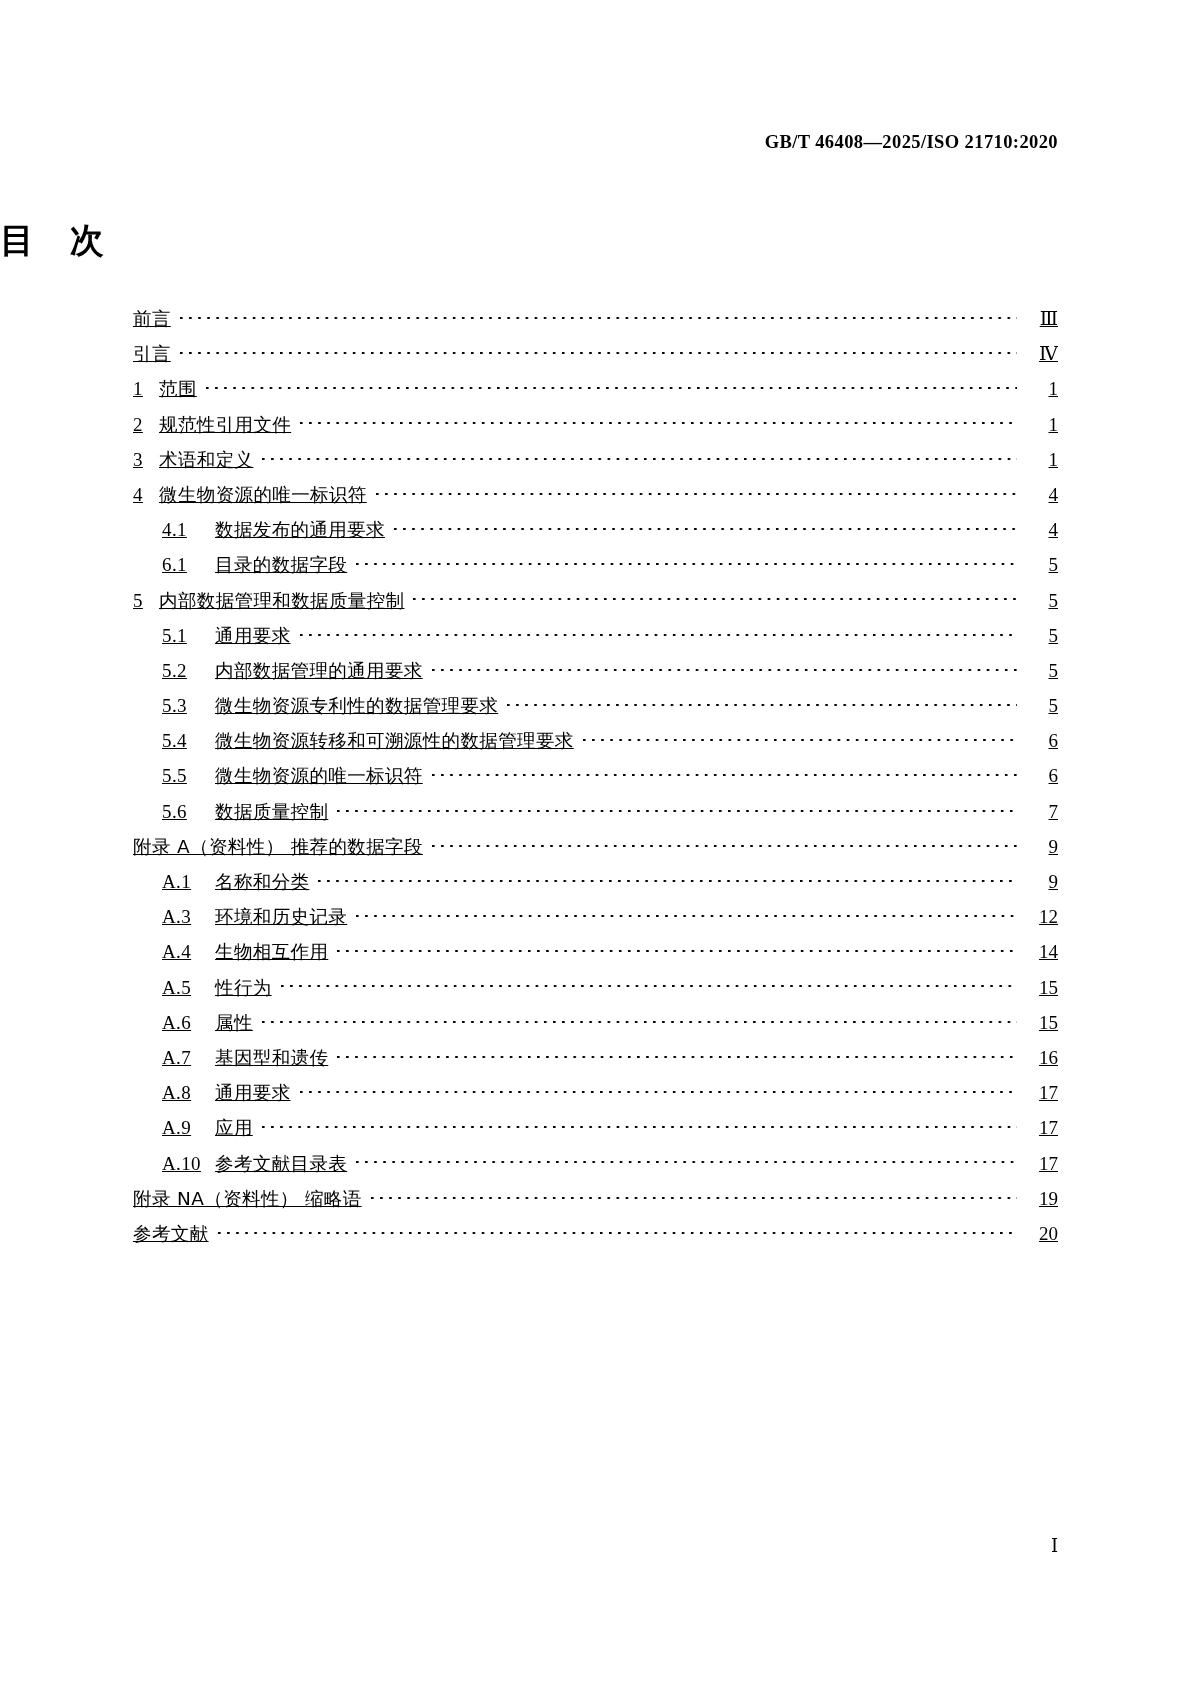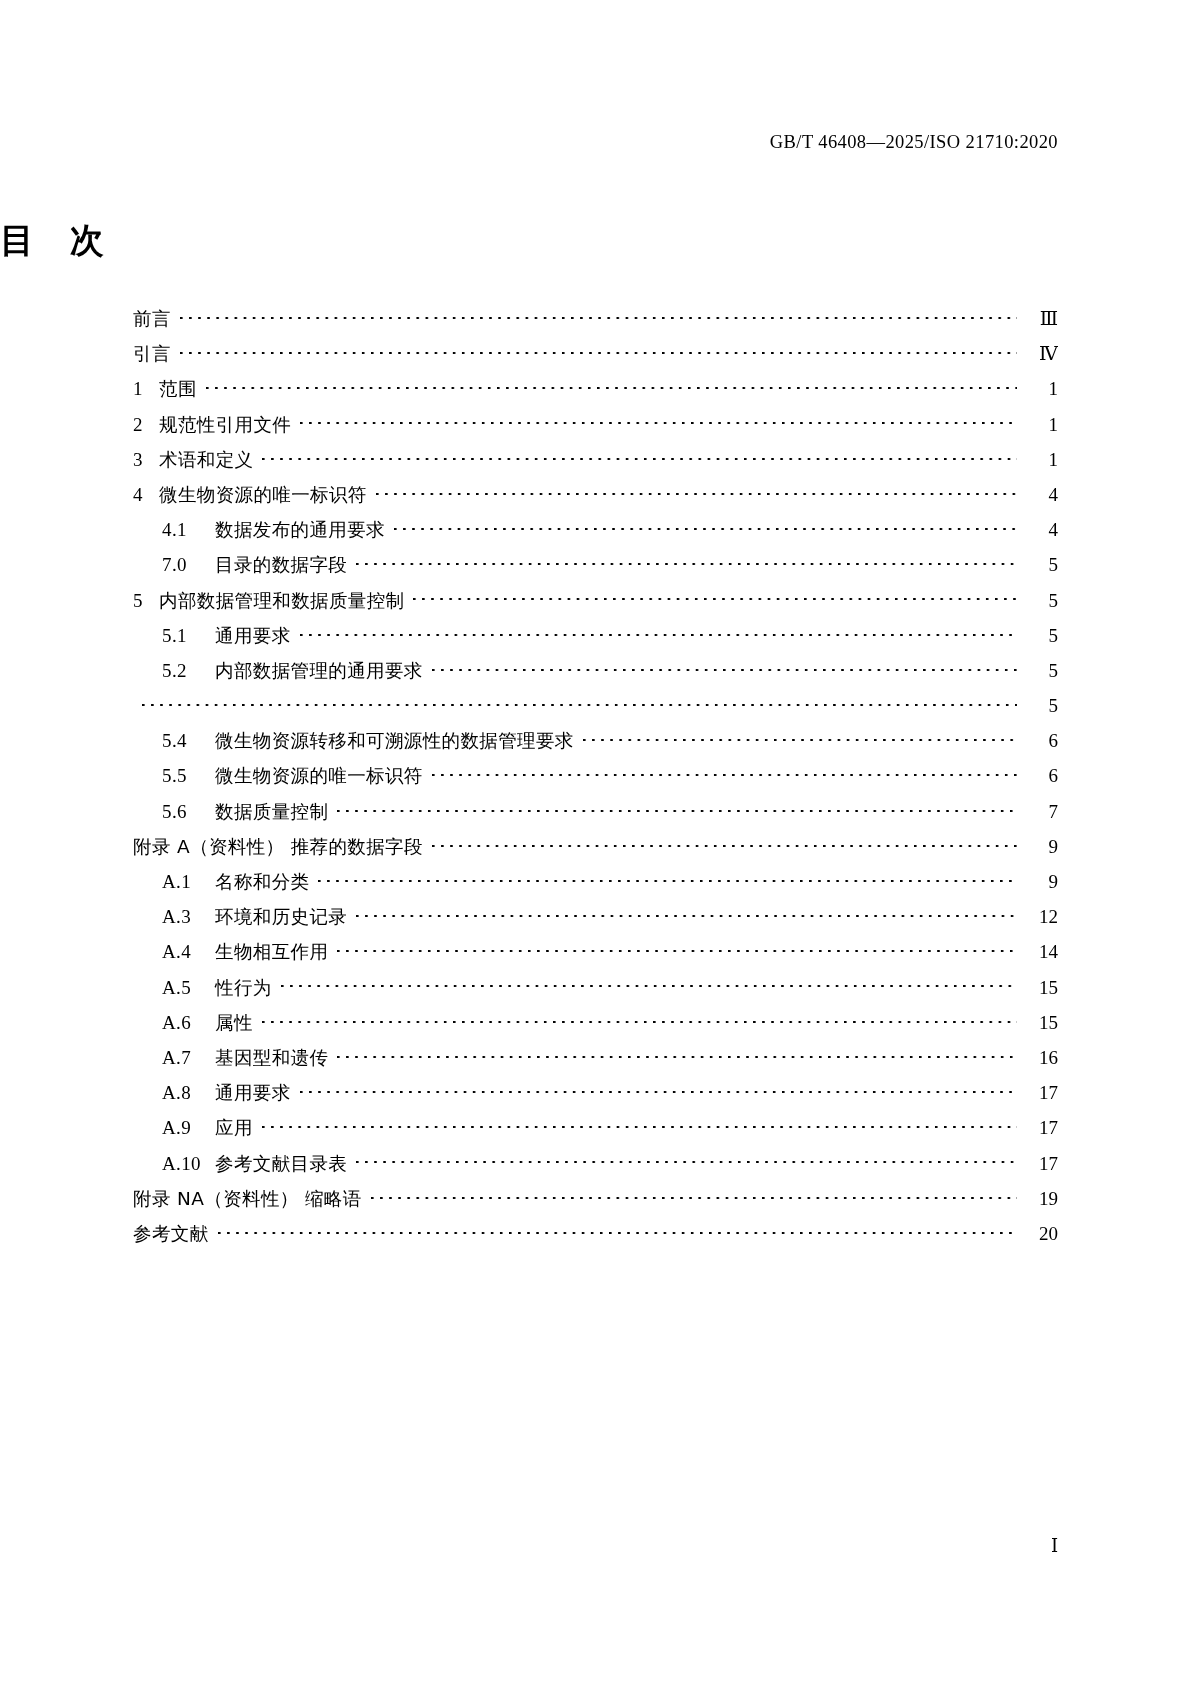--- a/index.html
+++ b/index.html
@@ -28,21 +28,21 @@
     top: 132px;
     left: 0;
     right: 133px;
     text-align: right;
     font-size: 18.5px;
     letter-spacing: 0.4px;
     white-space: nowrap;
   }
   .doc-header .std-num {
     font-family: "Liberation Serif", "DejaVu Serif", serif;
-    font-weight: 400;
+    font-weight: 700;
   }
 
   
   .toc-title {
     position: absolute;
     top: 218px;
     left: 0;
     right: 0;
     text-align: left;
     font-size: 34px;
@@ -63,20 +63,21 @@
     width: 925px;
   }
   .toc-row {
     display: flex;
     align-items: baseline;
     width: 100%;
     height: 35.2px;
     font-size: 19px;
     white-space: nowrap;
     overflow: hidden;
+    text-decoration: underline;
   }
   .toc-label {
     flex: 0 0 auto;
     display: flex;
     align-items: baseline;
     letter-spacing: 0.02em;
   }
   .toc-num {
     flex: 0 0 auto;
     font-family: "Liberation Serif", "DejaVu Serif", serif;
@@ -199,21 +200,21 @@
       <div class="toc-row lvl-2">
         <span class="toc-label">
           <span class="toc-num">4.1</span>
           <span class="toc-text">数据发布的通用要求</span>
         </span>
         <span class="leader"></span>
         <span class="toc-page">4</span>
       </div>
       <div class="toc-row lvl-2">
         <span class="toc-label">
-          <span class="toc-num">7.0</span>
+          <span class="toc-num">6.1</span>
           <span class="toc-text">目录的数据字段</span>
         </span>
         <span class="leader"></span>
         <span class="toc-page">5</span>
       </div>
       <div class="toc-row lvl-1">
         <span class="toc-label">
           <span class="toc-num">5</span>
           <span class="toc-text">内部数据管理和数据质量控制</span>
         </span>
@@ -230,20 +231,24 @@
       </div>
       <div class="toc-row lvl-2">
         <span class="toc-label">
           <span class="toc-num">5.2</span>
           <span class="toc-text">内部数据管理的通用要求</span>
         </span>
         <span class="leader"></span>
         <span class="toc-page">5</span>
       </div>
       <div class="toc-row lvl-2">
+        <span class="toc-label">
+          <span class="toc-num">5.3</span>
+          <span class="toc-text">微生物资源专利性的数据管理要求</span>
+        </span>
         <span class="leader"></span>
         <span class="toc-page">5</span>
       </div>
       <div class="toc-row lvl-2">
         <span class="toc-label">
           <span class="toc-num">5.4</span>
           <span class="toc-text">微生物资源转移和可溯源性的数据管理要求</span>
         </span>
         <span class="leader"></span>
         <span class="toc-page">6</span>

